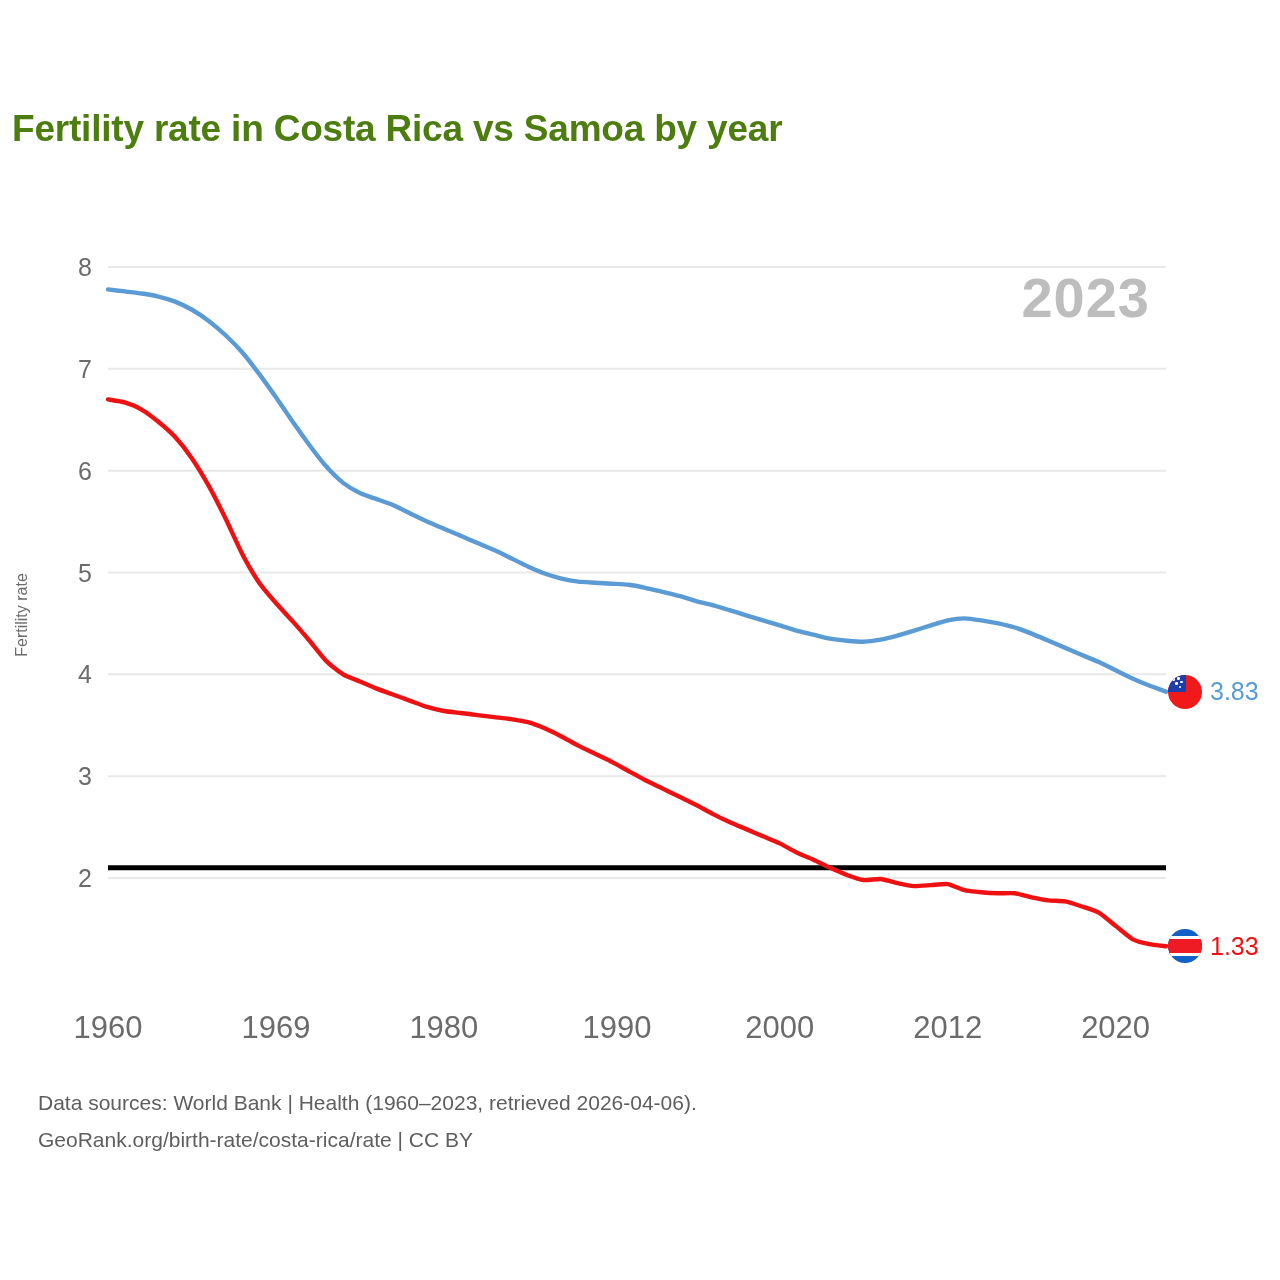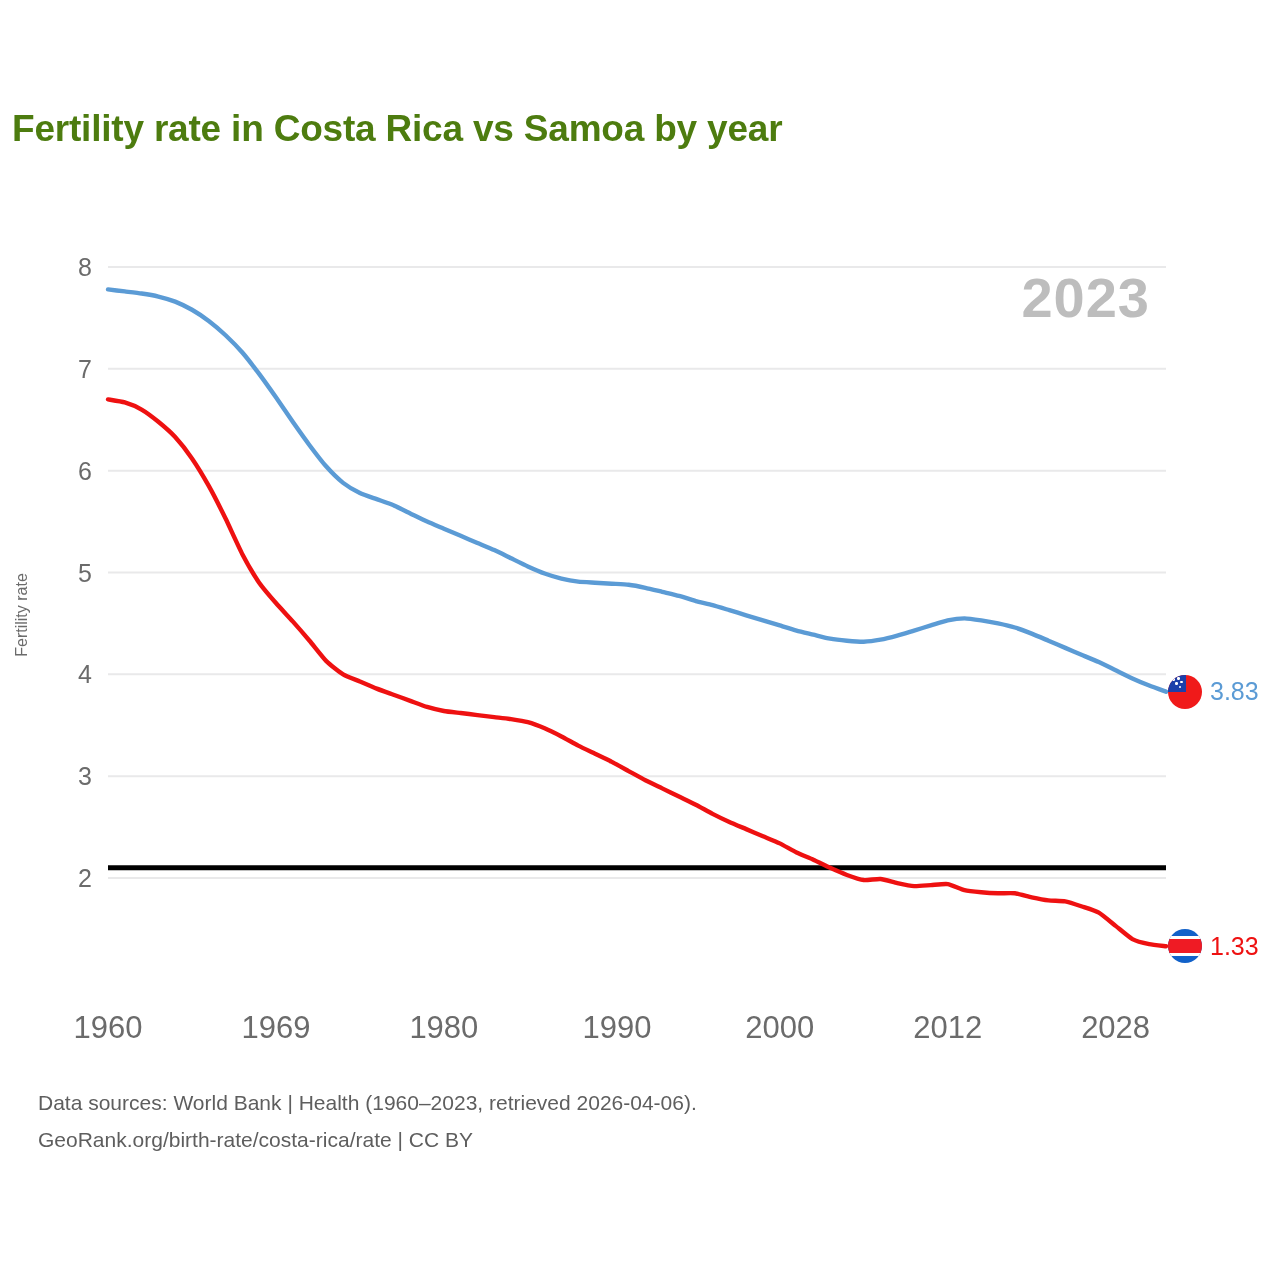--- a/index.html
+++ b/index.html
@@ -190,21 +190,21 @@
       <div class="ytick-label" style="left: 52px; top: 368.833px;">7</div>
       <div class="ytick-label" style="left: 52px; top: 267px;">8</div>
     </div>
   <div id="xtick-labels">
       <div class="xtick-label" style="left: 108px; top: 1010px;">1960</div>
       <div class="xtick-label" style="left: 275.937px; top: 1010px;">1969</div>
       <div class="xtick-label" style="left: 443.873px; top: 1010px;">1980</div>
       <div class="xtick-label" style="left: 617px; top: 1010px;">1990</div>
       <div class="xtick-label" style="left: 779.746px; top: 1010px; text-align: center;">2000</div>
       <div class="xtick-label" style="left: 947.683px; top: 1010px;">2012</div>
-      <div class="xtick-label" style="left: 1115.62px; top: 1010px;">2028</div>
+      <div class="xtick-label" style="left: 1115.62px; top: 1010px;">2020</div>
     </div>
 
   <div class="endpoint" id="ep-samoa" style="left: 1168px; top: 691.645px;">
     <div class="flag-dot flag-samoa">
       <div class="canton">
         <div class="star" style="left:24%;top:20%"></div>
         <div class="star" style="left:52%;top:14%"></div>
         <div class="star" style="left:68%;top:34%"></div>
         <div class="star" style="left:40%;top:44%"></div>
         <div class="star" style="left:60%;top:62%"></div>

